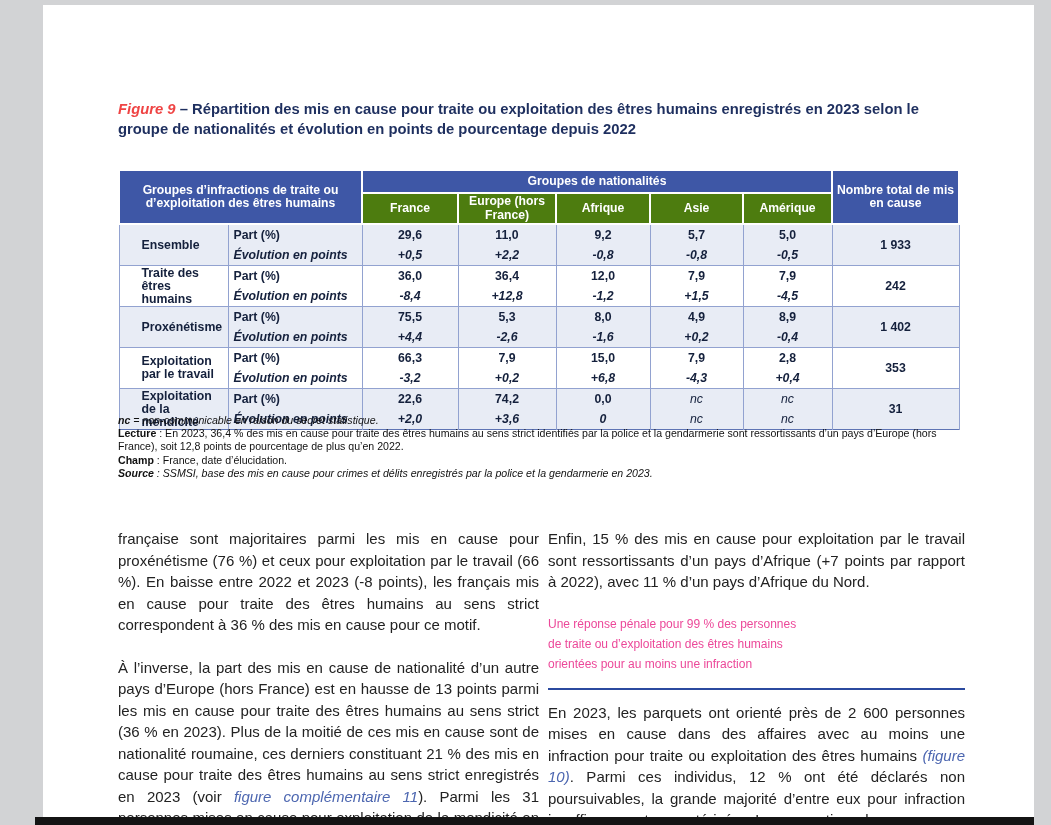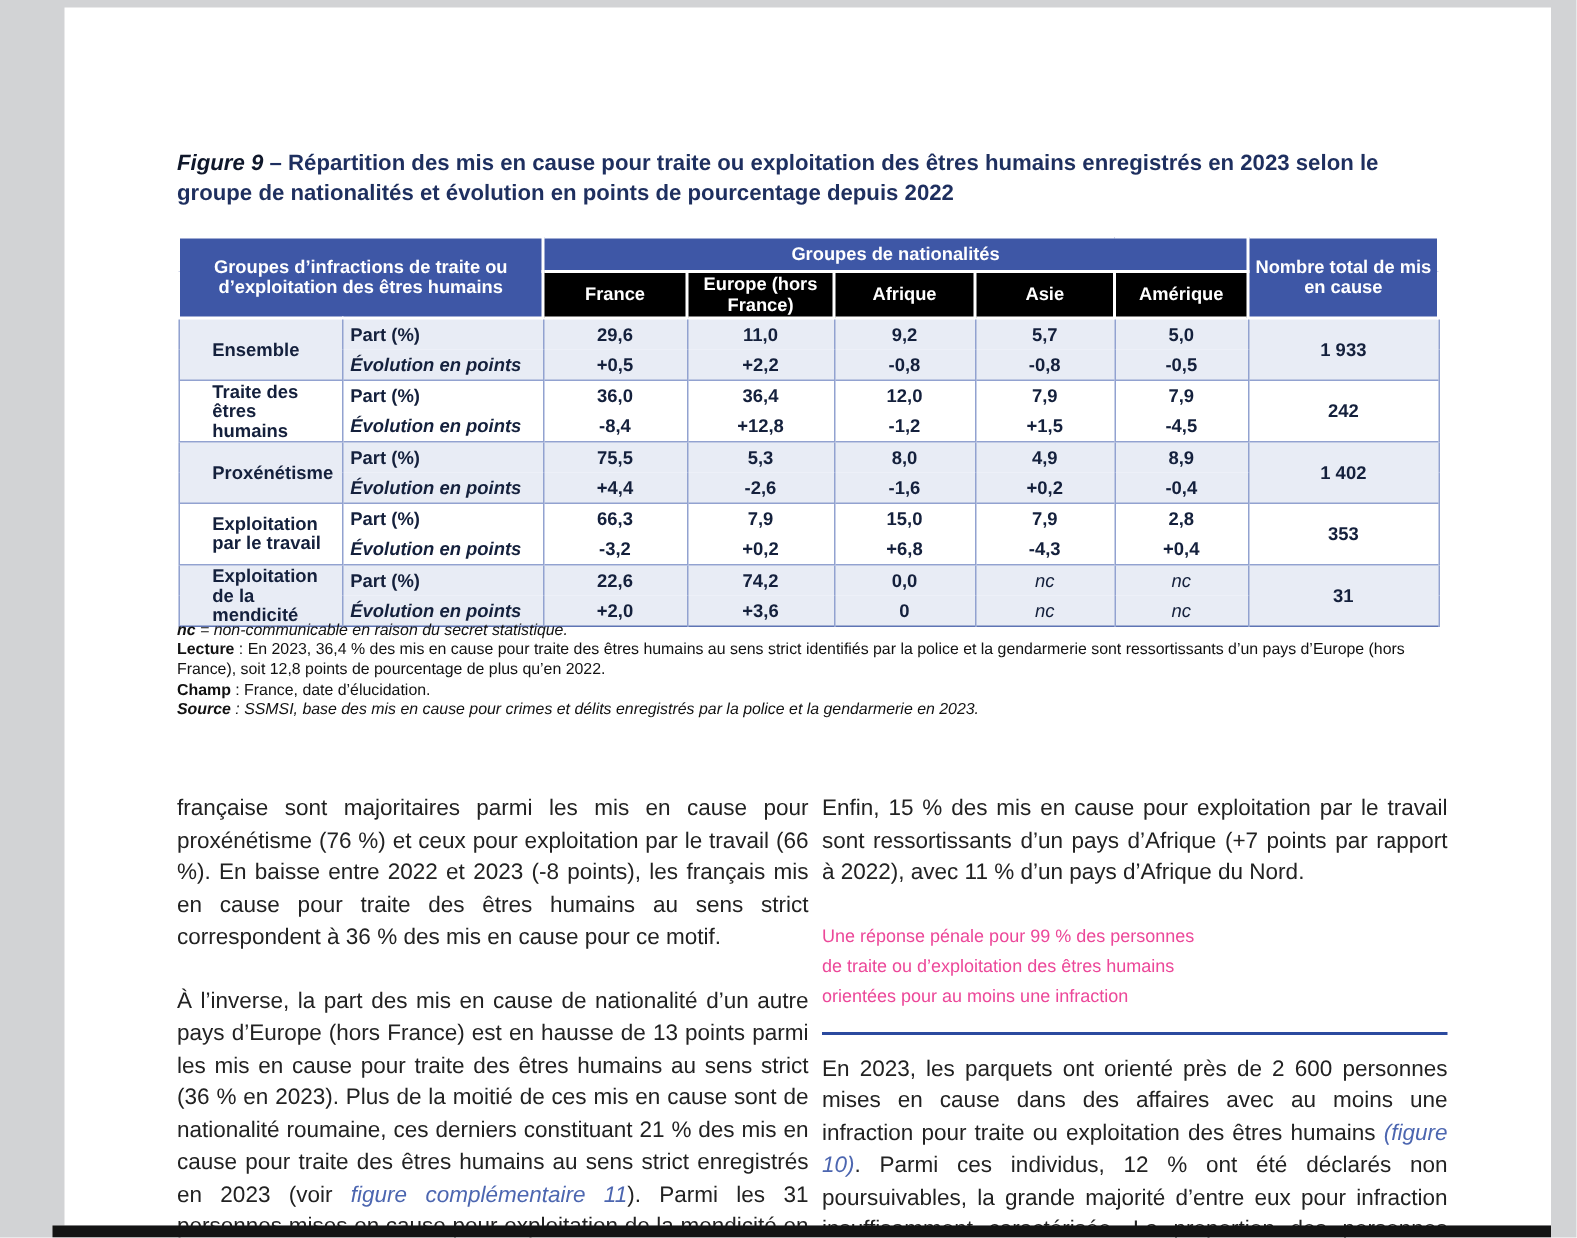--- a/index.html
+++ b/index.html
@@ -10,46 +10,46 @@
   }
   .page{
     position:absolute;left:43px;top:5px;width:991px;height:812px;
     background:#ffffff;
   }
   
   .fig-title{
     position:absolute;left:75px;top:95px;width:848px;
     font-size:14.8px;line-height:19.5px;font-weight:bold;color:#1e2f5f;
   }
-  .fig-title .fig-label{color:#0f172a;font-style:italic;}
-  
-  .tbl-wrap{position:absolute;left:75px;top:152px;width:842px;}
+  .fig-title .fig-label{color:#ef4444;font-style:italic;}
+  
+  .tbl-wrap{position:absolute;left:75px;top:164px;width:842px;}
   table.figtable{
     border-collapse:collapse;table-layout:fixed;width:840px;
     border:1px solid #5e74b4;
   }
   .figtable th{
     background:#3e57a6;color:#fff;font-weight:bold;text-align:center;
     vertical-align:middle;border:2px solid #ffffff;
     font-size:12.2px;line-height:13.5px;padding:1px 3px;
   }
-  .figtable th.sub{background:#000000;height:27px;}
+  .figtable th.sub{background:#4d7c0f;height:27px;}
   .figtable th.h1{height:19px;}
   .figtable td{
     border-left:1px solid #92a2d0;border-right:1px solid #92a2d0;
     font-size:12.3px;line-height:13px;height:20px;padding:0 5px;
     text-align:center;vertical-align:middle;color:#14203c;background:#fff;
   }
   .figtable tr.blockstart td{border-top:1px solid #92a2d0;}
   .figtable tr.alt td{background:#e8ecf5;}
   .figtable td.group{text-align:left;font-weight:bold;padding-left:22px;}
   .figtable td.metric{text-align:left;font-weight:bold;}
   .figtable td.metric.evo{font-style:italic;}
   .figtable td.val{font-weight:bold;}
-  .figtable td.val.evo{}
+  .figtable td.val.evo{font-style:italic;}
   .figtable td.total{font-weight:bold;}
   .figtable td.nc{font-weight:normal;font-style:italic;}
   
   .notes{
     position:absolute;left:75px;top:409px;width:846px;
     font-size:10.6px;line-height:13.2px;color:#111111;
   }
   .note-label{font-weight:bold;}
   .note.italic{font-style:italic;}
   

